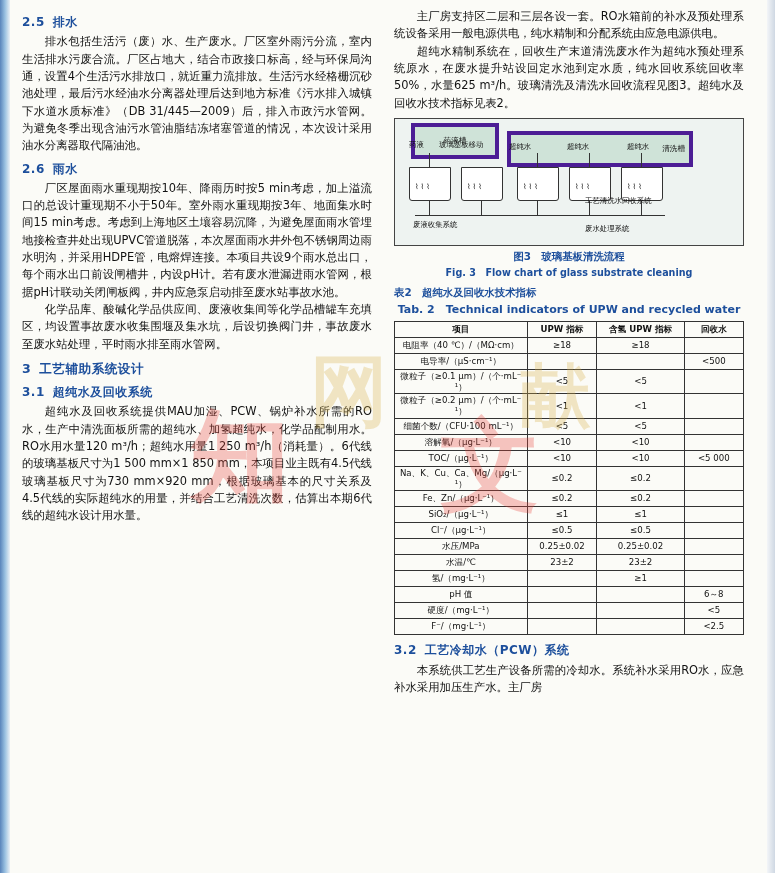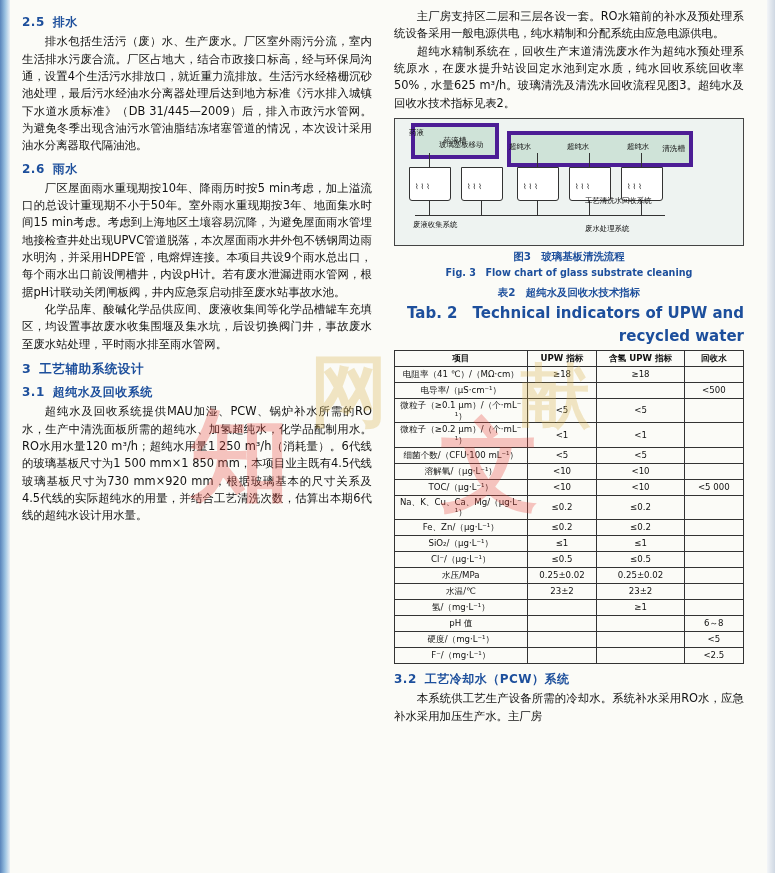--- a/index.html
+++ b/index.html
@@ -66,30 +66,30 @@
   }
   .fig-cap-en{
     text-align:center;
     font-size:9.6px;
     margin-top:1px;
     text-indent:0;
     color:#1d4f9c;
     font-weight:bold;
   }
   .tbl-cap{
-    text-align:center;
+    text-align:left;
     font-size:10.4px;
     margin-top:5px;
     text-indent:0;
     color:#1d4f9c;
     font-weight:bold;
   }
   .tbl-cap-en{
-    text-align:right;
-    font-size:15px;
+    text-align:center;
+    font-size:11px;
     margin-top:1px;
     margin-bottom:2px;
     text-indent:0;
     color:#1d4f9c;
     font-weight:bold;
   }
 
   
   .dg{position:absolute;font-size:7.4px;color:#111;white-space:nowrap;}
   .tankbox{
@@ -195,21 +195,21 @@
 
       <p>主厂房支持区二层和三层各设一套。RO水箱前的补水及预处理系统设备采用一般电源供电，纯水精制和分配系统由应急电源供电。</p>
       <p>超纯水精制系统在，回收生产末道清洗废水作为超纯水预处理系统原水，在废水提升站设回定水池到定水质，纯水回收系统回收率50%，水量625 m³/h。玻璃清洗及清洗水回收流程见图3。超纯水及回收水技术指标见表2。</p>
 
       <div class="figure">
         <div class="fig-box">
 
           <div class="grp-label" style="left:16px;top:4px;width:72px;text-align:center;">药液槽</div>
           <div class="grp-label" style="left:112px;top:12px;width:170px;text-align:right;">清洗槽</div>
 
-          <div class="dg" style="left:14px;top:8px;">药液</div>
+          <div class="dg" style="left:14px;top:20px;">药液</div>
           <div class="dg" style="left:44px;top:22px;width:46px;white-space:normal;line-height:1.05;">玻璃基板移动</div>
           <div class="dg" style="left:114px;top:22px;">超纯水</div>
           <div class="dg" style="left:172px;top:22px;">超纯水</div>
           <div class="dg" style="left:232px;top:22px;">超纯水</div>
 
           <div class="tankbox" style="left:14px;top:48px;width:42px;height:34px;border-radius:0 0 3px 3px;"></div>
           <div class="tankbox" style="left:66px;top:48px;width:42px;height:34px;border-radius:0 0 3px 3px;"></div>
           <div class="tankbox" style="left:122px;top:48px;width:42px;height:34px;border-radius:0 0 3px 3px;"></div>
           <div class="tankbox" style="left:174px;top:48px;width:42px;height:34px;border-radius:0 0 3px 3px;"></div>
           <div class="tankbox" style="left:226px;top:48px;width:42px;height:34px;border-radius:0 0 3px 3px;"></div>
@@ -253,21 +253,21 @@
         <thead>
           <tr>
             <th>项目</th>
             <th>UPW 指标</th>
             <th>含氢 UPW 指标</th>
             <th>回收水</th>
           </tr>
         </thead>
         <tbody id="tbody-t2">
             <tr>
-              <td class="item">电阻率（41 ℃）/（MΩ·cm）</td>
+              <td class="item">电阻率（40 ℃）/（MΩ·cm）</td>
               <td>≥18</td>
               <td>≥18</td>
               <td></td>
             </tr>
             <tr>
               <td class="item">电导率/（μS·cm⁻¹）</td>
               <td></td>
               <td></td>
               <td>&lt;500</td>
             </tr>

